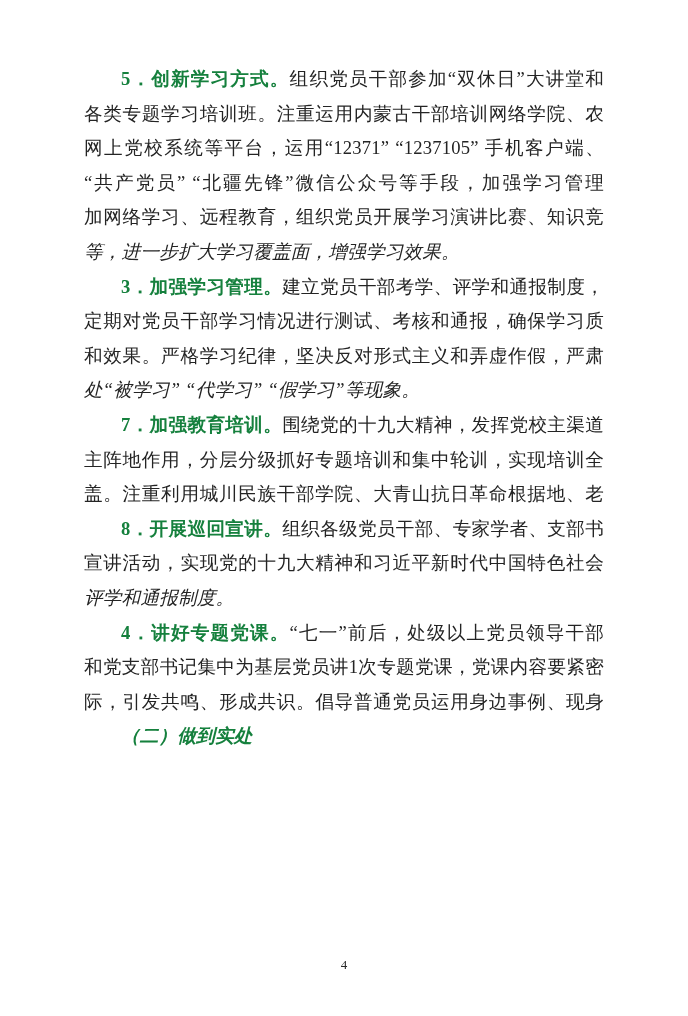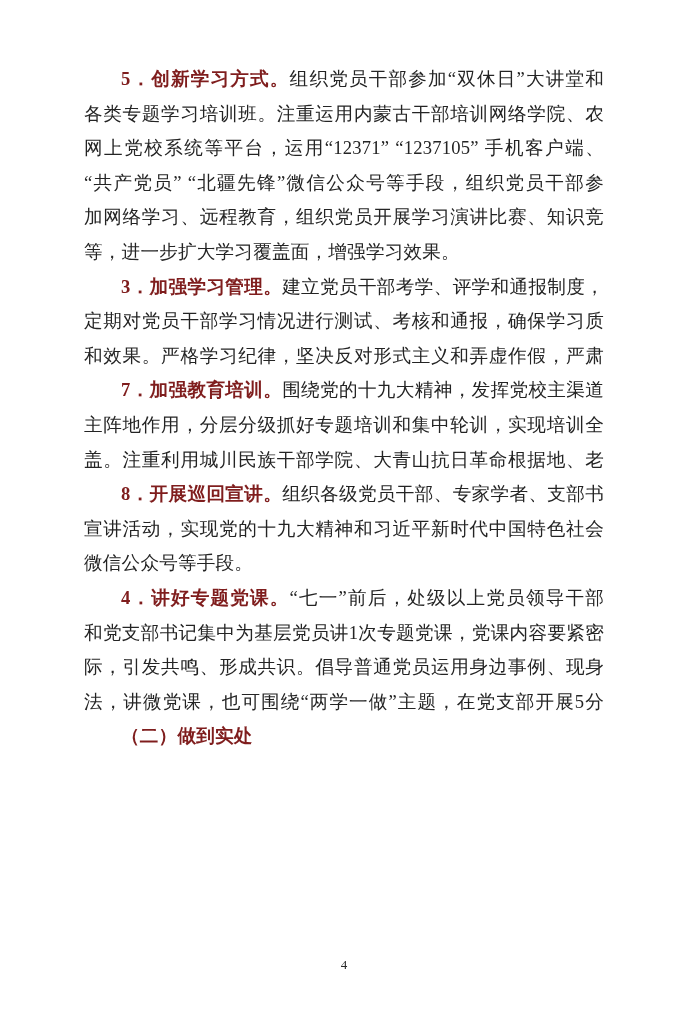--- a/index.html
+++ b/index.html
@@ -30,24 +30,25 @@
     font-size: 18.6px;
     text-align: justify;
     text-align-last: justify;
     overflow: hidden;
     letter-spacing: 0.2px;
   }
   .line.indent { text-indent: 37px; }
   .line.last {
     text-align: center;
     text-align-last: left;
+    font-style: italic;
   }
   .line b {
     font-weight: 700;
-    color: #7f1d1d;
+    color: #15803d;
   }
   .page-number {
     position: absolute;
     top: 957px;
     left: 0;
     width: 100%;
     text-align: center;
     font-size: 13px;
     color: #2a2a2a;
     filter: blur(0.2px);
@@ -55,43 +56,43 @@
 </style>
 </head>
 <body>
 
 <div class="page">
   <div class="text-block">
       <div class="para">
         <div class="line indent"><b>5．创新学习方式。</b>组织党员干部参加“双休日”大讲堂和</div>
         <div class="line">各类专题学习培训班。注重运用内蒙古干部培训网络学院、农大</div>
         <div class="line">网上党校系统等平台，运用“12371” “1237105” 手机客户端、</div>
-        <div class="line">“共产党员” “北疆先锋”微信公众号等手段，组织党员干部参</div>
+        <div class="line">“共产党员” “北疆先锋”微信公众号等手段，加强学习管理</div>
         <div class="line">加网络学习、远程教育，组织党员开展学习演讲比赛、知识竞赛</div>
         <div class="line last">等，进一步扩大学习覆盖面，增强学习效果。</div>
       </div>
       <div class="para">
         <div class="line indent"><b>3．加强学习管理。</b>建立党员干部考学、评学和通报制度，</div>
         <div class="line">定期对党员干部学习情况进行测试、考核和通报，确保学习质量</div>
         <div class="line">和效果。严格学习纪律，坚决反对形式主义和弄虚作假，严肃查</div>
+        <div class="line last">处“被学习” “代学习” “假学习”等现象。</div>
       </div>
       <div class="para">
         <div class="line indent"><b>7．加强教育培训。</b>围绕党的十九大精神，发挥党校主渠道</div>
         <div class="line">主阵地作用，分层分级抓好专题培训和集中轮训，实现培训全覆</div>
         <div class="line">盖。注重利用城川民族干部学院、大青山抗日革命根据地、老牛</div>
       </div>
       <div class="para">
         <div class="line indent"><b>8．开展巡回宣讲。</b>组织各级党员干部、专家学者、支部书</div>
         <div class="line">宣讲活动，实现党的十九大精神和习近平新时代中国特色社会主</div>
-        <div class="line last">微信公众号等手段。</div>
+        <div class="line last">评学和通报制度。</div>
       </div>
       <div class="para">
         <div class="line indent"><b>4．讲好专题党课。</b>“七一”前后，处级以上党员领导干部</div>
         <div class="line">和党支部书记集中为基层党员讲1次专题党课，党课内容要紧密</div>
         <div class="line">际，引发共鸣、形成共识。倡导普通党员运用身边事例、现身说</div>
-        <div class="line">法，讲微党课，也可围绕“两学一做”主题，在党支部开展5分</div>
       </div>
       <div class="para">
         <div class="line indent last"><b>（二）做到实处</b></div>
       </div>
     </div>
   <div class="page-number">4</div>
 </div>
 
 </body></html>

